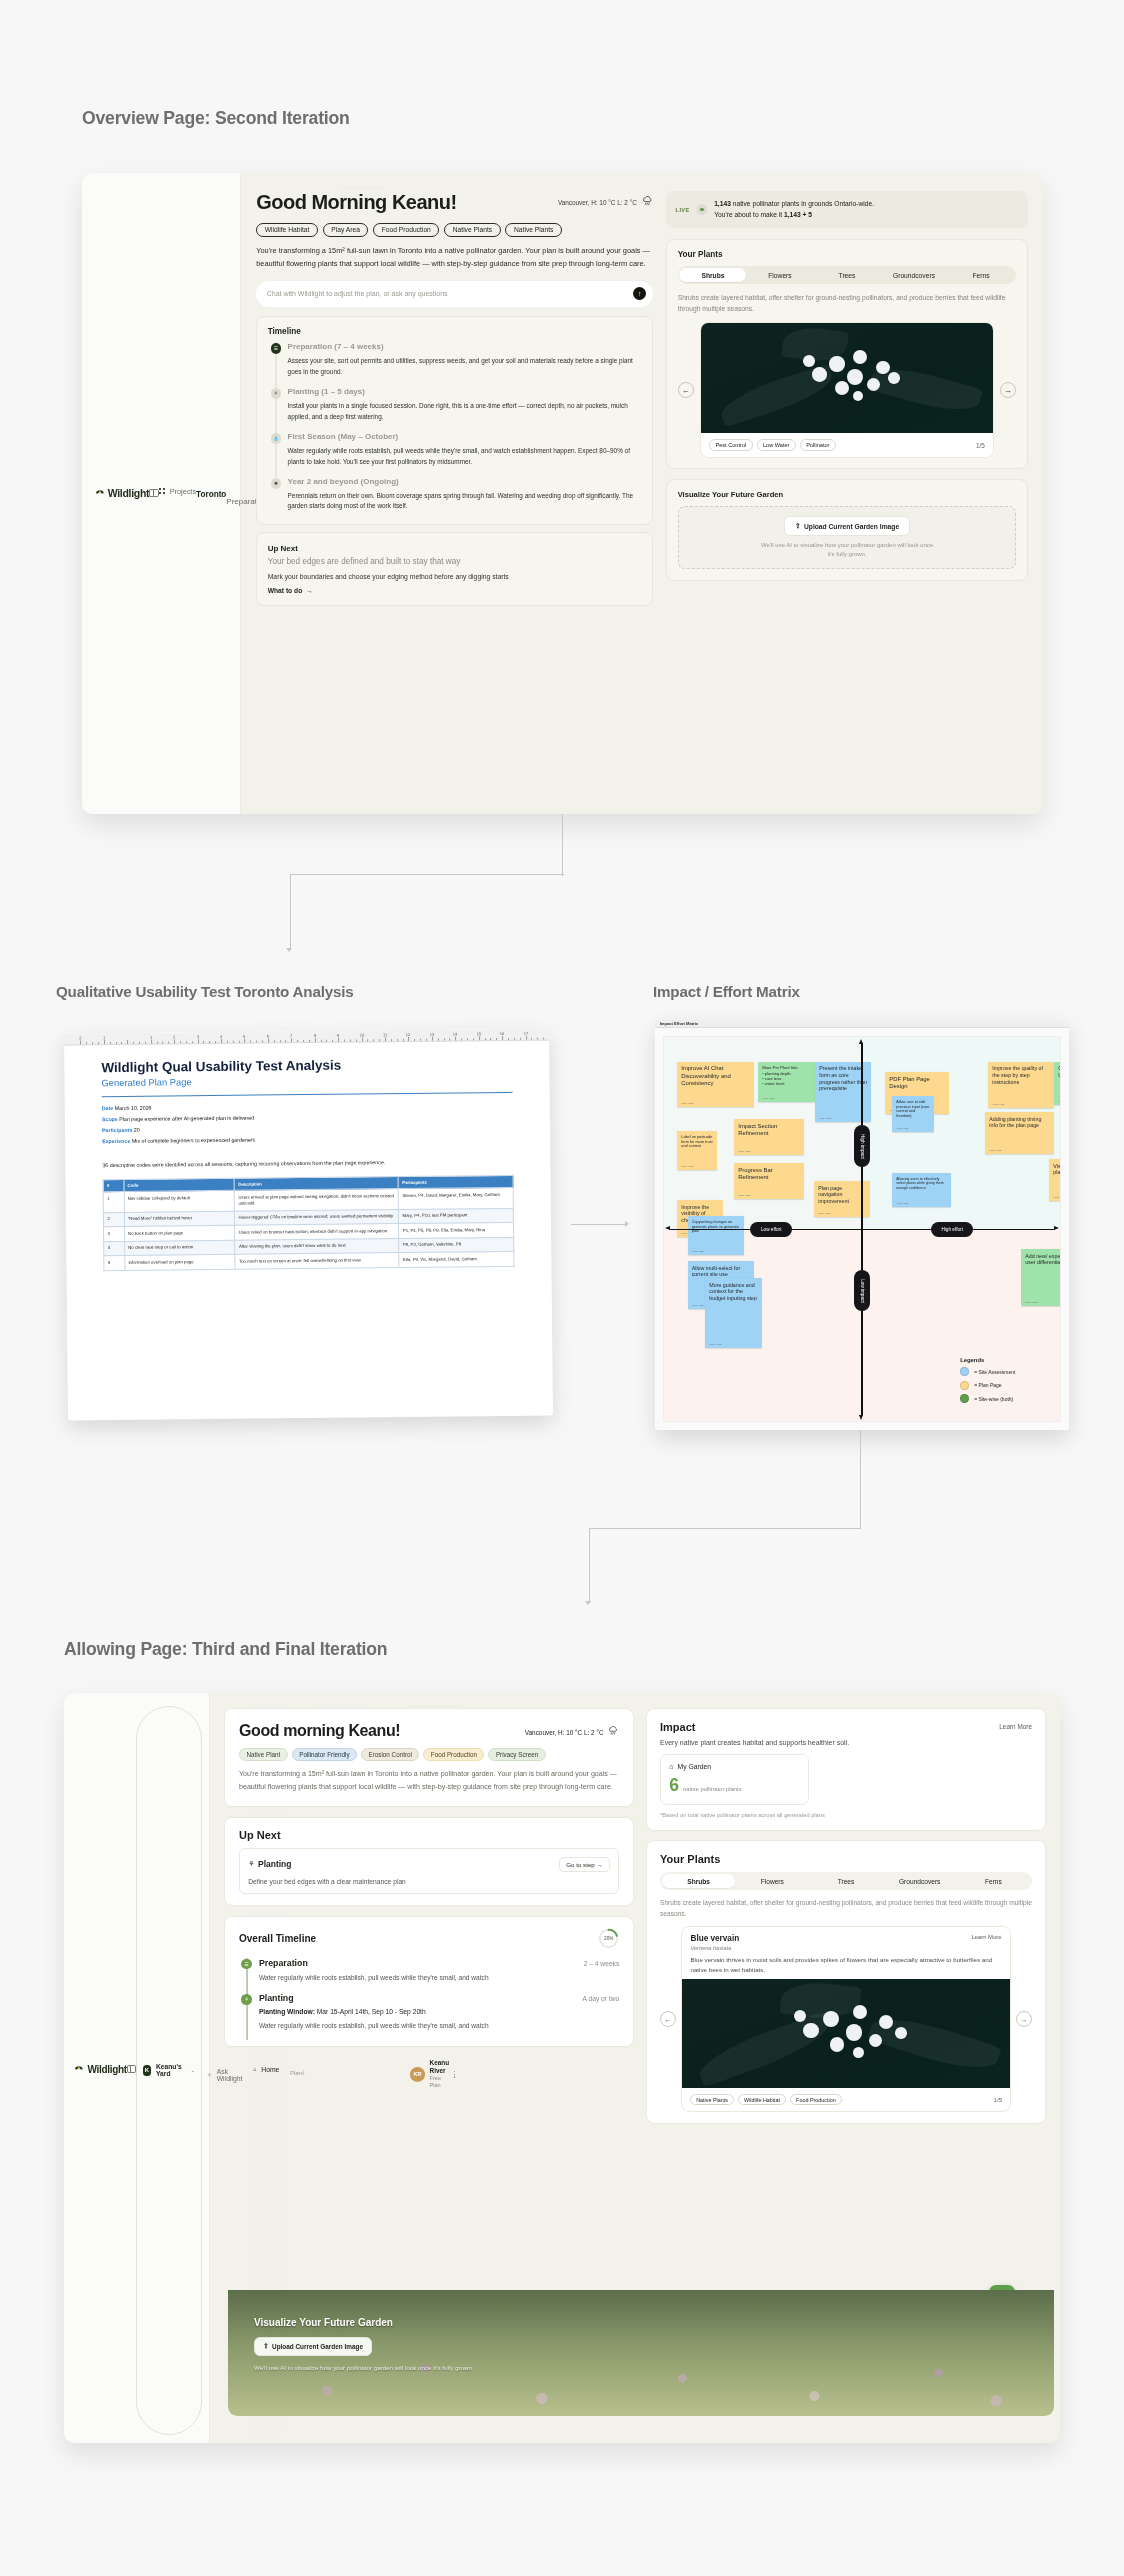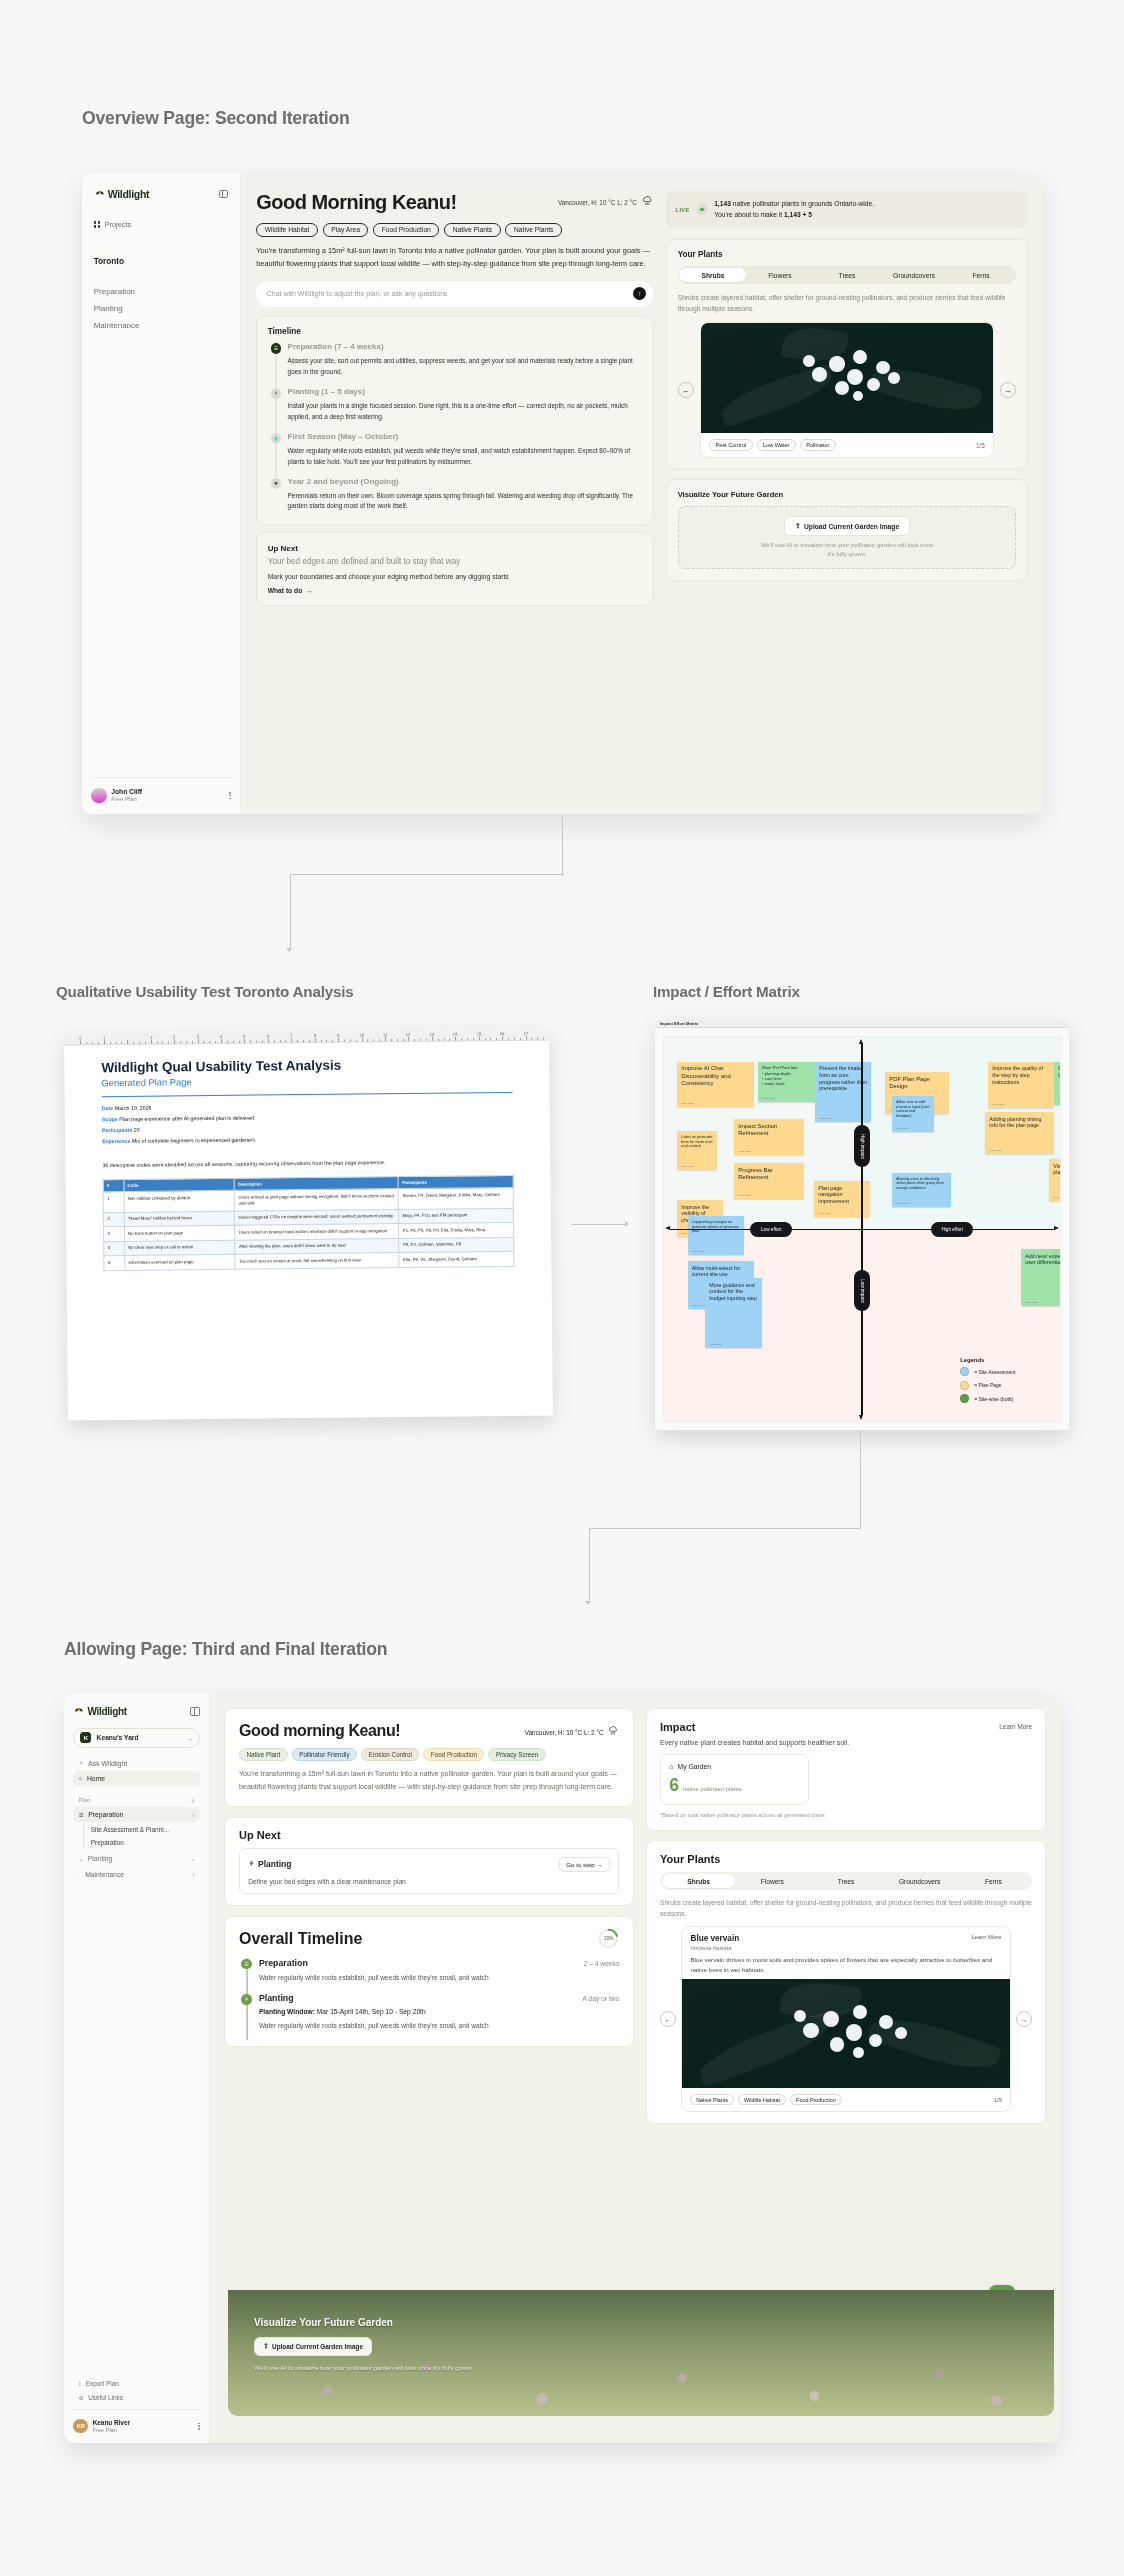--- a/index.html
+++ b/index.html
@@ -17,21 +17,21 @@
   }
 
   
   .app{
     position:absolute; border-radius:10.5px; overflow:hidden;
     background:#f3f2ea; box-shadow:0 10.5px 26px rgba(0,0,0,.10);
     display:flex;
   }
   .sidebar{
     background:#fbfbf9; height:100%; flex:0 0 auto;
-    display:flex; flex-direction:column; border-right:0.6px solid #ecebe4;
+    display:flex; flex-direction:row; border-right:0.6px solid #ecebe4;
   }
   .brand{ display:flex; align-items:center; justify-content:space-between; }
   .brand-left{ display:flex; align-items:center; gap:3.5px; }
   .leaf{ position:relative; width:10.5px; height:10.5px; }
   .leaf svg{ display:block; }
   .brandname{ font-weight:800; letter-spacing:-0.3px; color:#1f2b16; }
   .panel-icon{ width:9.4px; height:8.2px; border:0.9px solid #7b7b74; border-radius:1.8px; position:relative;}
   .panel-icon:after{ content:""; position:absolute; left:2.3px; top:0; bottom:0; width:0.9px; background:#7b7b74;}
   .nav-item{ display:flex; align-items:center; gap:4.7px; border-radius:4.7px; color:#6d6d66; }
   .nav-item.active{ color:#16200f; font-weight:700; }
@@ -753,21 +753,21 @@
             <span style="margin-left:auto;border:0.6px solid #e6e5da;border-radius:4.7px;padding:2.9px 6.4px;font-size:6.2px;">
               <span>Go to step</span> →
             </span>
           </div>
           <div style="font-size:6.7px;color:#55554e;margin-top:6.4px;">Define your bed edges with a clear maintenance plan</div>
         </div>
       </div>
 
       <div class="wcard" style="padding:11.7px 14px 5.9px;margin-top:9.4px;">
         <div style="display:flex;align-items:center;margin-bottom:8.2px;">
-          <div style="font-size:16px;font-weight:800;">Overall Timeline</div>
+          <div style="font-size:10px;font-weight:800;">Overall Timeline</div>
           <div style="margin-left:auto;position:relative;width:21px;height:21px;">
             <svg width="21" height="21" viewBox="0 0 36 36">
               <circle cx="18" cy="18" r="15" fill="none" stroke="#e8e8e0" stroke-width="3.2"></circle>
               <circle cx="18" cy="18" r="15" fill="none" stroke="#5f9e4a" stroke-width="3.2" stroke-dasharray="18.85 94.25" stroke-linecap="round" transform="rotate(-90 18 18)"></circle>
             </svg>
             <span style="position:absolute;inset:0;display:flex;align-items:center;justify-content:center;font-size:4.7px;color:#4a4a43;">20%</span>
           </div>
         </div>
         <div id="v3-timeline">
             <div class="tl-row">

